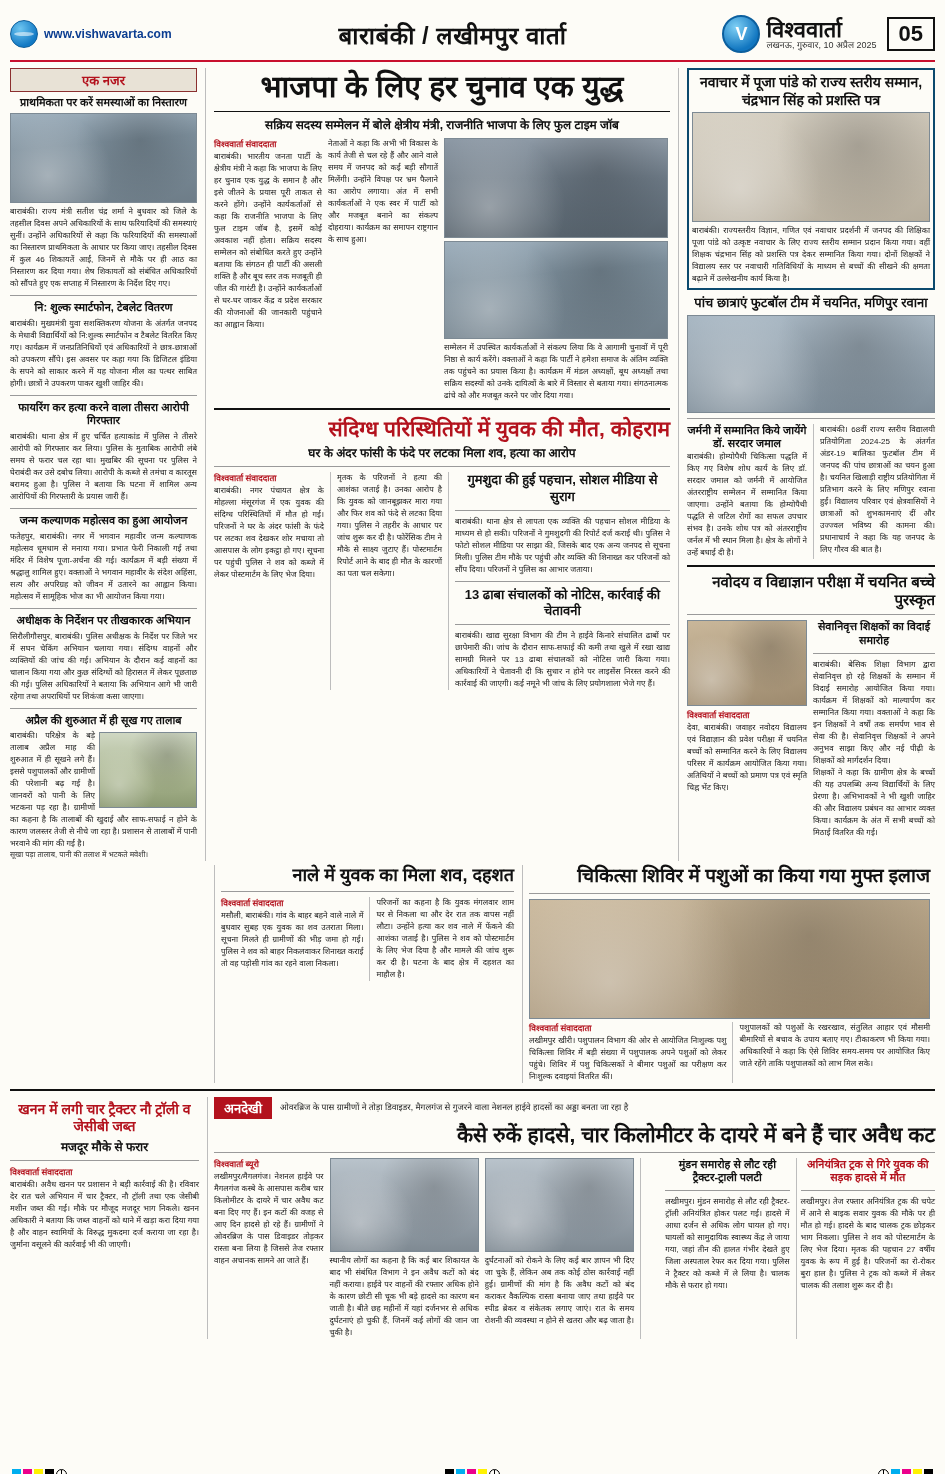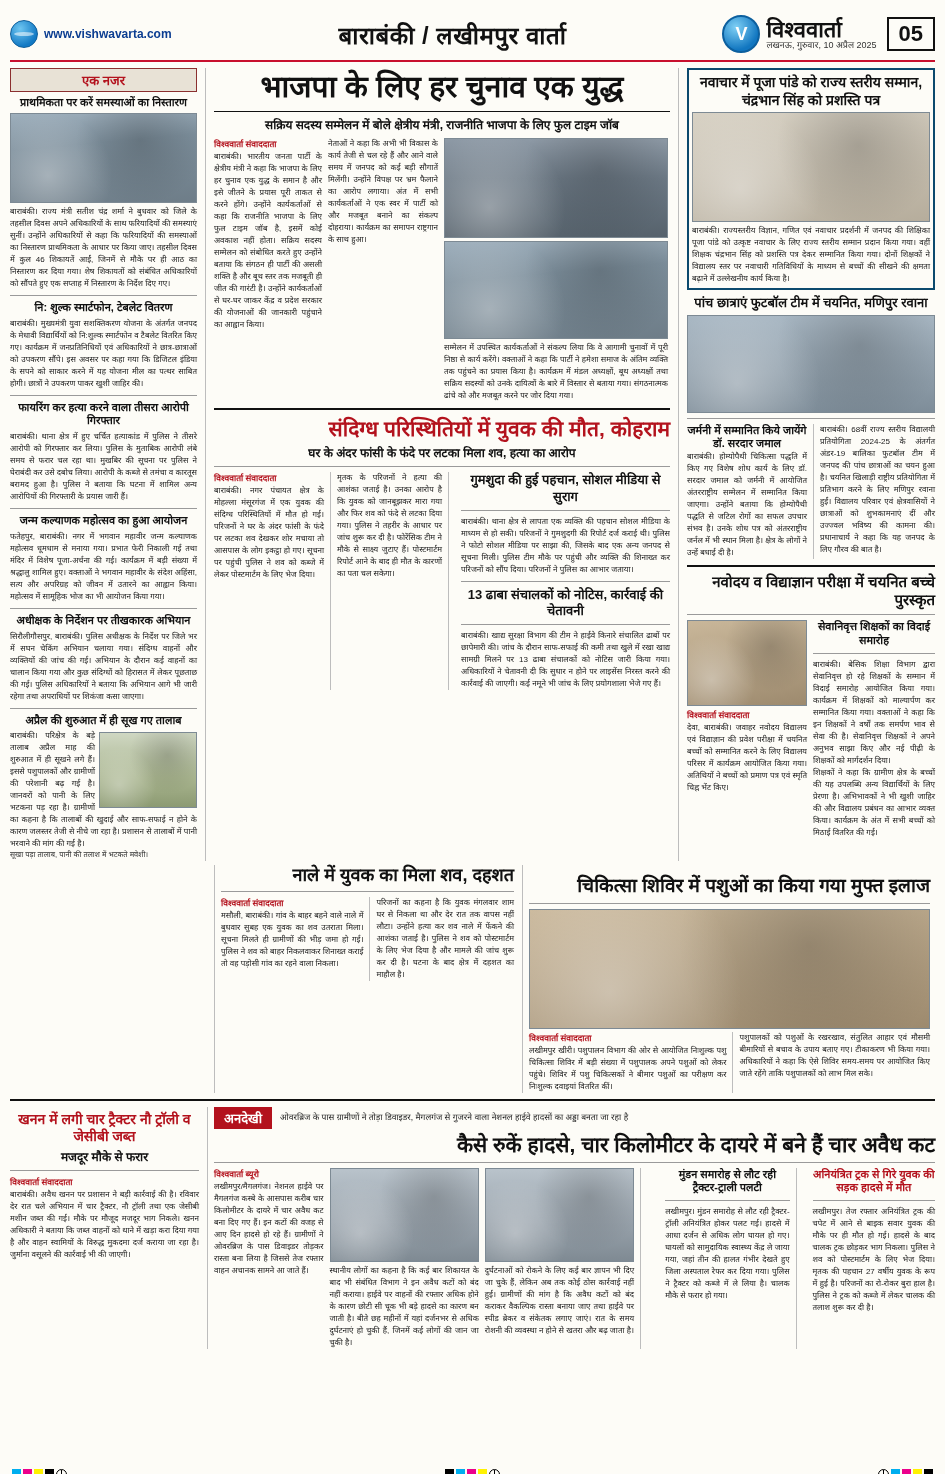--- a/index.html
+++ b/index.html
@@ -167,21 +167,21 @@
       <div class="rule"></div>
 
       <div class="cols" style="gap:6px;">
         <div class="col" style="width:110px;">
           <div class="byline">विश्ववार्ता संवाददाता</div>
           <div class="body-text">बाराबंकी। नगर पंचायत क्षेत्र के मोहल्ला मंसूरगंज में एक युवक की संदिग्ध परिस्थितियों में मौत हो गई। परिजनों ने घर के अंदर फांसी के फंदे पर लटका शव देखकर शोर मचाया तो आसपास के लोग इकट्ठा हो गए। सूचना पर पहुंची पुलिस ने शव को कब्जे में लेकर पोस्टमार्टम के लिए भेज दिया।</div>
         </div>
         <div class="col vline" style="width:112px;padding-left:6px;">
           <div class="body-text">मृतक के परिजनों ने हत्या की आशंका जताई है। उनका आरोप है कि युवक को जानबूझकर मारा गया और फिर शव को फंदे से लटका दिया गया। पुलिस ने तहरीर के आधार पर जांच शुरू कर दी है। फोरेंसिक टीम ने मौके से साक्ष्य जुटाए हैं। पोस्टमार्टम रिपोर्ट आने के बाद ही मौत के कारणों का पता चल सकेगा।</div>
         </div>
-        <div class="col vline" style="width:222px;padding-left:12px;">
+        <div class="col vline" style="width:222px;padding-left:6px;">
           <div class="small-title">गुमशुदा की हुई पहचान, सोशल मीडिया से सुराग</div>
           <div class="rule"></div>
           <div class="body-text">बाराबंकी। थाना क्षेत्र से लापता एक व्यक्ति की पहचान सोशल मीडिया के माध्यम से हो सकी। परिजनों ने गुमशुदगी की रिपोर्ट दर्ज कराई थी। पुलिस ने फोटो सोशल मीडिया पर साझा की, जिसके बाद एक अन्य जनपद से सूचना मिली। पुलिस टीम मौके पर पहुंची और व्यक्ति की शिनाख्त कर परिजनों को सौंप दिया। परिजनों ने पुलिस का आभार जताया।</div>
           <div class="rule"></div>
           <div class="small-title">13 ढाबा संचालकों को नोटिस, कार्रवाई की चेतावनी</div>
           <div class="rule"></div>
           <div class="body-text">बाराबंकी। खाद्य सुरक्षा विभाग की टीम ने हाईवे किनारे संचालित ढाबों पर छापेमारी की। जांच के दौरान साफ-सफाई की कमी तथा खुले में रखा खाद्य सामग्री मिलने पर 13 ढाबा संचालकों को नोटिस जारी किया गया। अधिकारियों ने चेतावनी दी कि सुधार न होने पर लाइसेंस निरस्त करने की कार्रवाई की जाएगी। कई नमूने भी जांच के लिए प्रयोगशाला भेजे गए हैं।</div>
         </div>
       </div>
     </div>
@@ -237,21 +237,21 @@
         <div class="col" style="width:144px;">
           <div class="byline">विश्ववार्ता संवाददाता</div>
           <div class="body-text">मसौली, बाराबंकी। गांव के बाहर बहने वाले नाले में बुधवार सुबह एक युवक का शव उतराता मिला। सूचना मिलते ही ग्रामीणों की भीड़ जमा हो गई। पुलिस ने शव को बाहर निकलवाकर शिनाख्त कराई तो वह पड़ोसी गांव का रहने वाला निकला।</div>
         </div>
         <div class="col vline" style="width:146px;padding-left:6px;">
           <div class="body-text">परिजनों का कहना है कि युवक मंगलवार शाम घर से निकला था और देर रात तक वापस नहीं लौटा। उन्होंने हत्या कर शव नाले में फेंकने की आशंका जताई है। पुलिस ने शव को पोस्टमार्टम के लिए भेज दिया है और मामले की जांच शुरू कर दी है। घटना के बाद क्षेत्र में दहशत का माहौल है।</div>
         </div>
       </div>
     </div>
     <div class="col vline" style="width:408px;padding-left:6px;">
-      <div class="mid-title black" style="font-size:19px;margin-top:10px;">चिकित्सा शिविर में पशुओं का किया गया मुफ्त इलाज</div>
+      <div class="mid-title black" style="font-size:19px;">चिकित्सा शिविर में पशुओं का किया गया मुफ्त इलाज</div>
       <div class="rule"></div>
       <div class="photo warm" style="height:118px;margin-bottom:3px;"></div>
       <div class="cols" style="gap:6px;">
         <div class="col" style="width:198px;">
           <div class="byline">विश्ववार्ता संवाददाता</div>
           <div class="body-text">लखीमपुर खीरी। पशुपालन विभाग की ओर से आयोजित निःशुल्क पशु चिकित्सा शिविर में बड़ी संख्या में पशुपालक अपने पशुओं को लेकर पहुंचे। शिविर में पशु चिकित्सकों ने बीमार पशुओं का परीक्षण कर निःशुल्क दवाइयां वितरित कीं।</div>
         </div>
         <div class="col vline" style="width:198px;padding-left:6px;">
           <div class="body-text">पशुपालकों को पशुओं के रखरखाव, संतुलित आहार एवं मौसमी बीमारियों से बचाव के उपाय बताए गए। टीकाकरण भी किया गया। अधिकारियों ने कहा कि ऐसे शिविर समय-समय पर आयोजित किए जाते रहेंगे ताकि पशुपालकों को लाभ मिल सके।</div>
         </div>
@@ -288,21 +288,21 @@
         </div>
         <div class="col" style="width:150px;">
           <div class="photo road" style="height:92px;"></div>
           <div class="body-text" style="margin-top:3px;">दुर्घटनाओं को रोकने के लिए कई बार ज्ञापन भी दिए जा चुके हैं, लेकिन अब तक कोई ठोस कार्रवाई नहीं हुई। ग्रामीणों की मांग है कि अवैध कटों को बंद कराकर वैकल्पिक रास्ता बनाया जाए तथा हाईवे पर स्पीड ब्रेकर व संकेतक लगाए जाएं। रात के समय रोशनी की व्यवस्था न होने से खतरा और बढ़ जाता है।</div>
         </div>
         <div class="col vline" style="width:150px;padding-left:24px;">
           <div class="small-title" style="font-size:11px;">मुंडन समारोह से लौट रही ट्रैक्टर-ट्राली पलटी</div>
           <div class="rule"></div>
           <div class="body-text">लखीमपुर। मुंडन समारोह से लौट रही ट्रैक्टर-ट्रॉली अनियंत्रित होकर पलट गई। हादसे में आधा दर्जन से अधिक लोग घायल हो गए। घायलों को सामुदायिक स्वास्थ्य केंद्र ले जाया गया, जहां तीन की हालत गंभीर देखते हुए जिला अस्पताल रेफर कर दिया गया। पुलिस ने ट्रैक्टर को कब्जे में ले लिया है। चालक मौके से फरार हो गया।</div>
         </div>
-        <div class="col vline" style="width:140px;padding-left:16px;">
+        <div class="col vline" style="width:140px;padding-left:4px;">
           <div class="small-title" style="font-size:11px;color:#b3121d;">अनियंत्रित ट्रक से गिरे युवक की सड़क हादसे में मौत</div>
           <div class="rule"></div>
           <div class="body-text">लखीमपुर। तेज रफ्तार अनियंत्रित ट्रक की चपेट में आने से बाइक सवार युवक की मौके पर ही मौत हो गई। हादसे के बाद चालक ट्रक छोड़कर भाग निकला। पुलिस ने शव को पोस्टमार्टम के लिए भेज दिया। मृतक की पहचान 27 वर्षीय युवक के रूप में हुई है। परिजनों का रो-रोकर बुरा हाल है। पुलिस ने ट्रक को कब्जे में लेकर चालक की तलाश शुरू कर दी है।</div>
         </div>
       </div>
     </div>
   </div>
 
   <div class="cmyk">
     <div class="grp">

